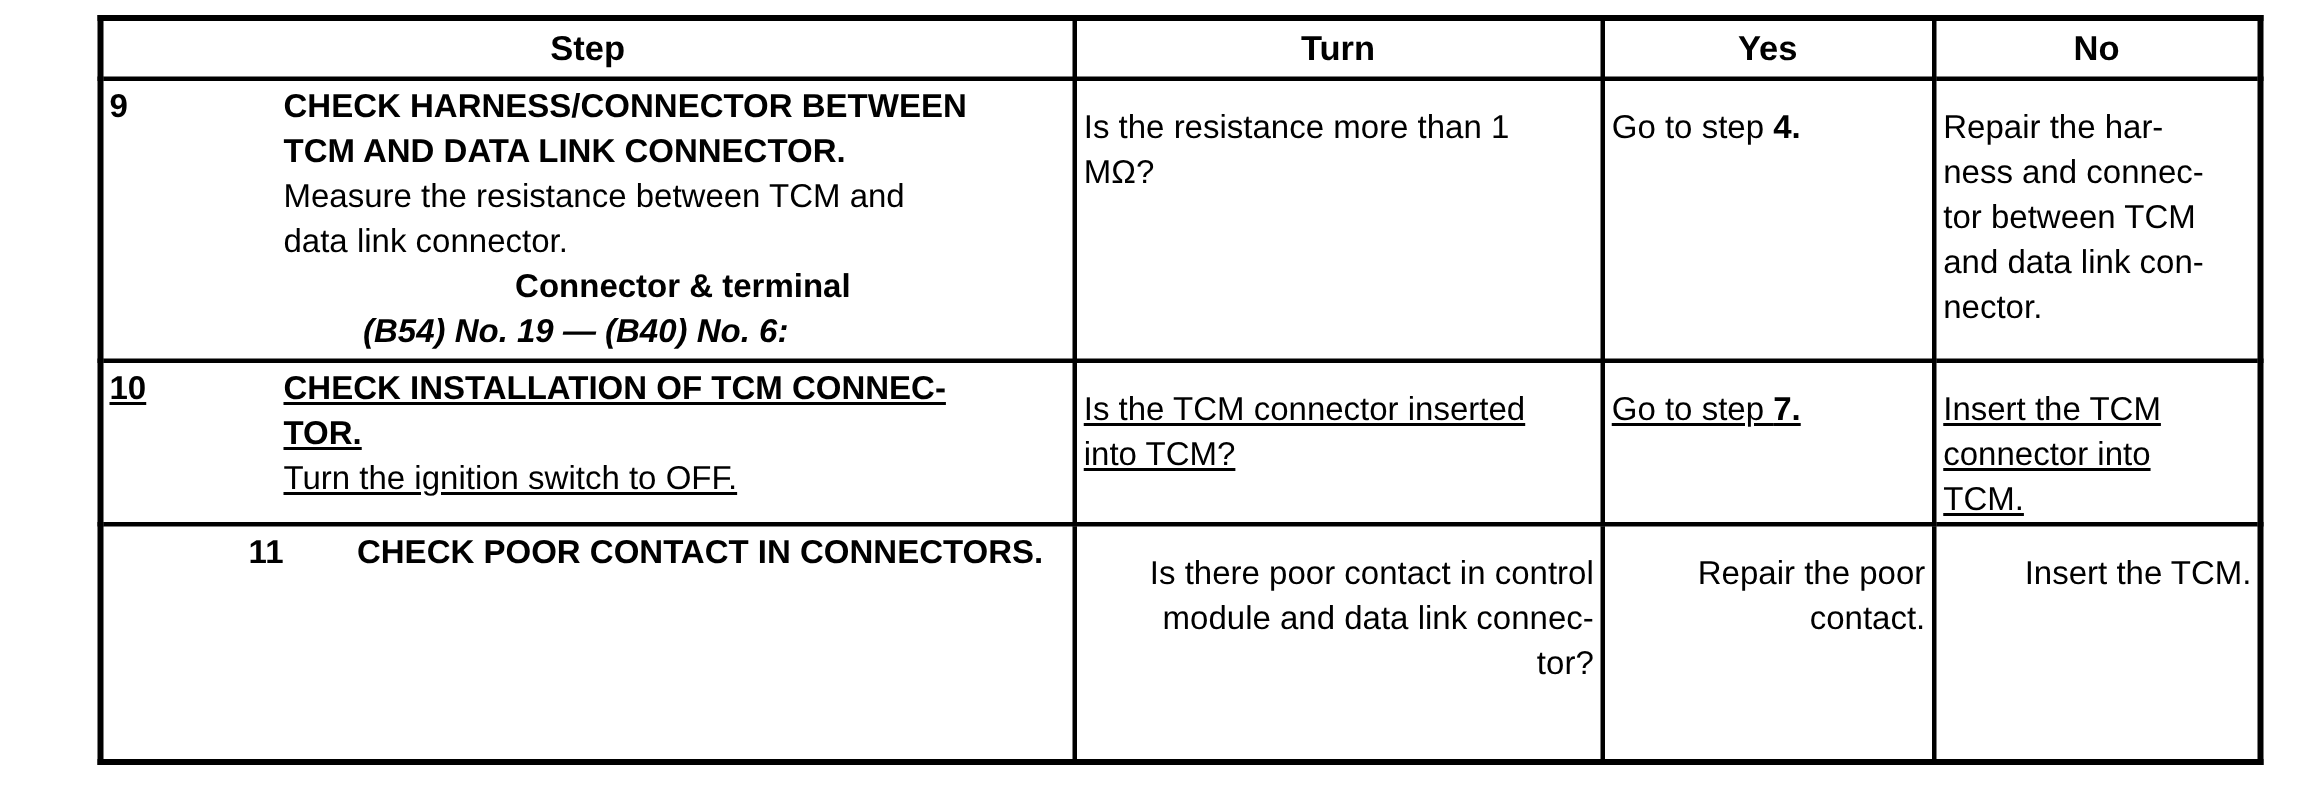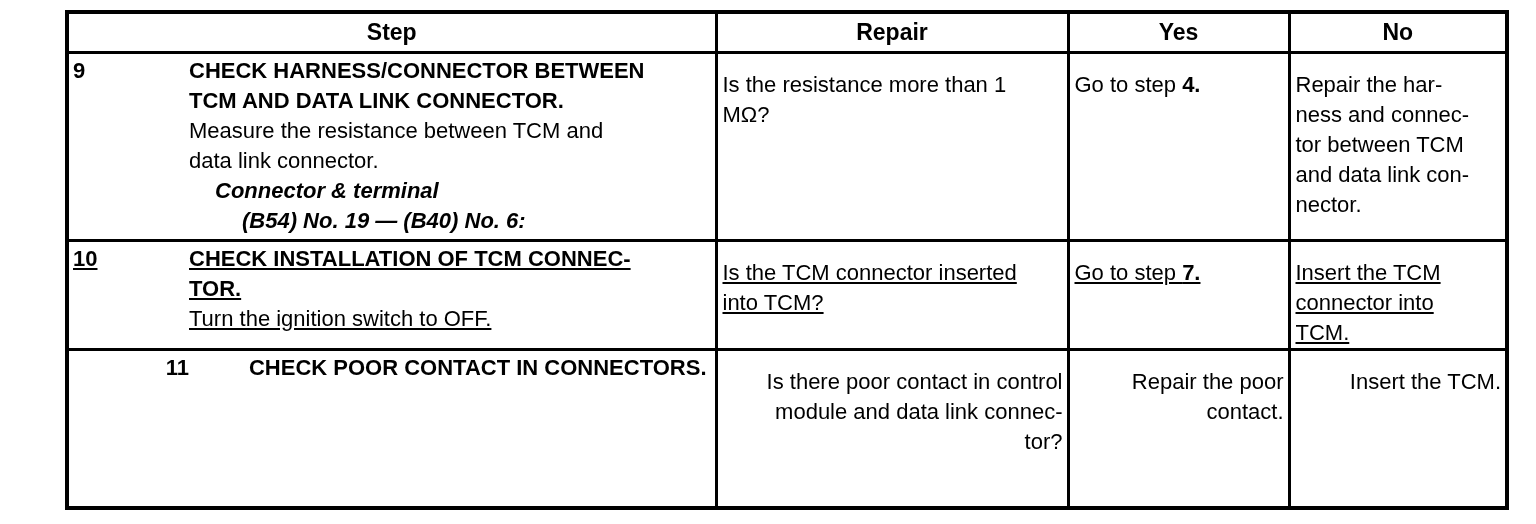--- a/index.html
+++ b/index.html
@@ -39,42 +39,42 @@
   .pre { white-space: pre-line; }
   .bold { font-weight: bold; }
 
   td.step-cell { padding: 2px 0 0 0; }
   .step-flex { display: flex; align-items: flex-start; }
   .step-num {
     width: 120px; flex: 0 0 120px;
     padding-left: 4px;
     font-weight: bold;
   }
-  .step-content { flex: 1 1 auto; padding-right: 8px; }
+  .step-content { flex: 1 1 auto; padding-right: 19px; }
   .step-title { font-weight: bold; }
-  .step-sub1 { font-weight: bold; font-style: italic; padding-left: 26px; }
+  .step-sub1 { font-weight: bold; padding-left: 26px; text-align: center; }
   .step-sub2 { font-weight: bold; font-style: italic; padding-left: 53px; }
 
   td.check-cell, td.yes-cell, td.no-cell { padding: 16px 4px 0 5px; }
 </style>
 </head>
 <body>
 
 <div class="page">
   <table class="diag">
     <colgroup>
       <col style="width:649px">
       <col style="width:352px">
       <col style="width:221px">
       <col style="width:218px">
     </colgroup>
     <thead>
       <tr>
         <th>Step</th>
-        <th>Repair</th>
+        <th>Turn</th>
         <th>Yes</th>
         <th>No</th>
       </tr>
     </thead>
     <tbody>
       <tr class="r9">
         <td class="step-cell">
           <div class="step-flex">
             <div class="step-num pre">9</div>
             <div class="step-content">

